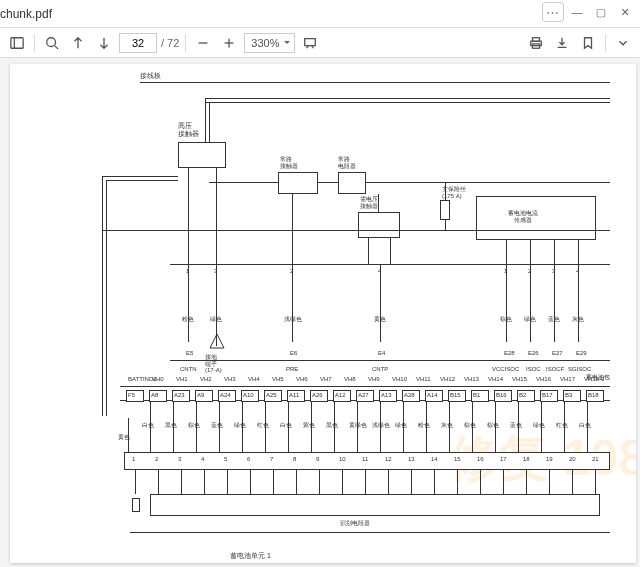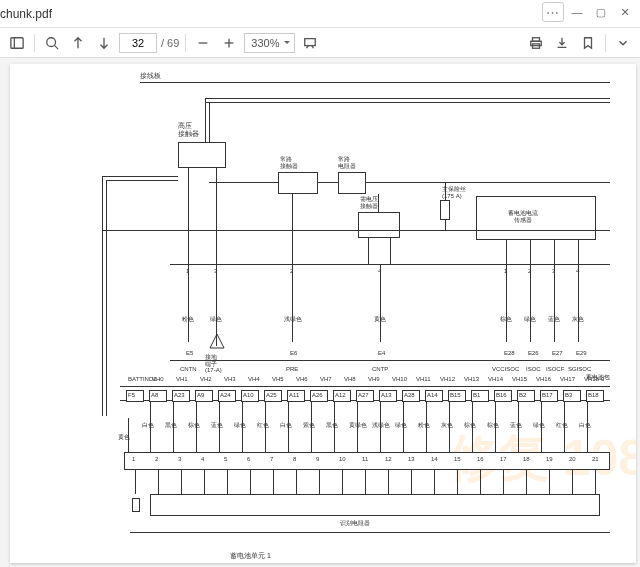--- a/index.html
+++ b/index.html
@@ -58,21 +58,21 @@
       <svg viewBox="0 0 16 16">
         <path d="M8 14 L8 2 M4 6 L8 2 L12 6"></path>
       </svg>
     </div>
   <div class="tool">
       <svg viewBox="0 0 16 16">
         <path d="M8 2 L8 14 M4 10 L8 14 L12 10"></path>
       </svg>
     </div>
   <input class="pagein" value="32" style="">
-  <span class="pagetot">/ 69</span>
+  <span class="pagetot">/ 72</span>
   <div class="sep"></div>
   <div class="tool">
       <svg viewBox="0 0 16 16">
         <line x1="3" y1="8" x2="13" y2="8"></line>
       </svg>
     </div>
   <div class="tool">
       <svg viewBox="0 0 16 16">
         <line x1="3" y1="8" x2="13" y2="8"></line>
         <line x1="8" y1="3" x2="8" y2="13"></line>

